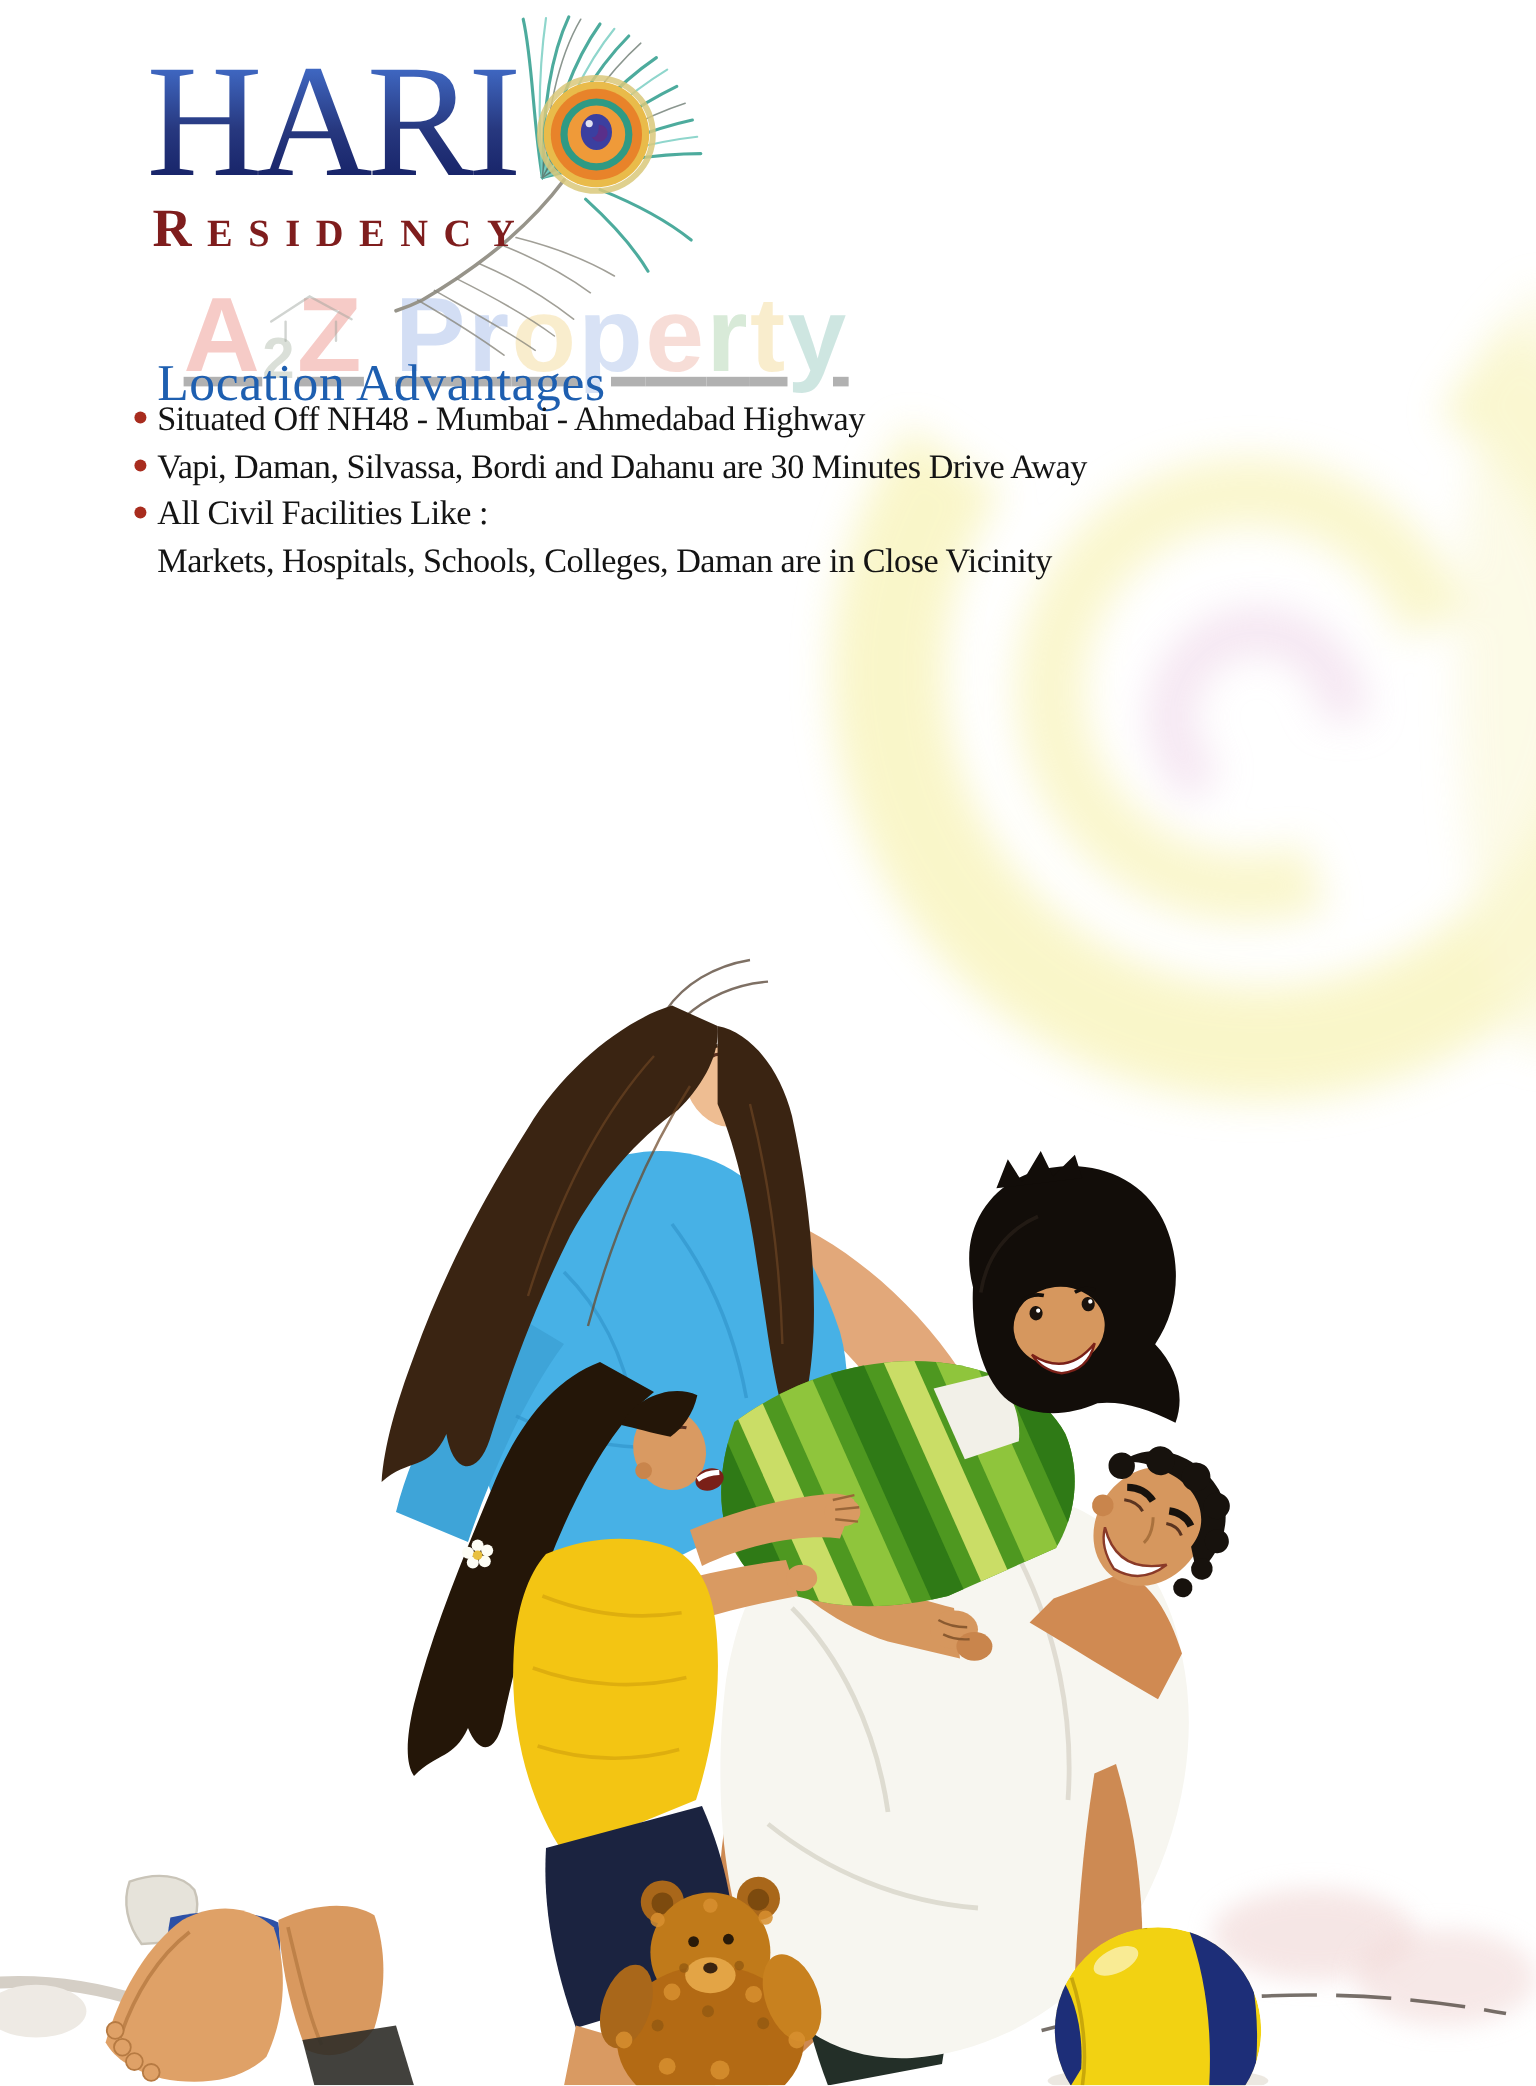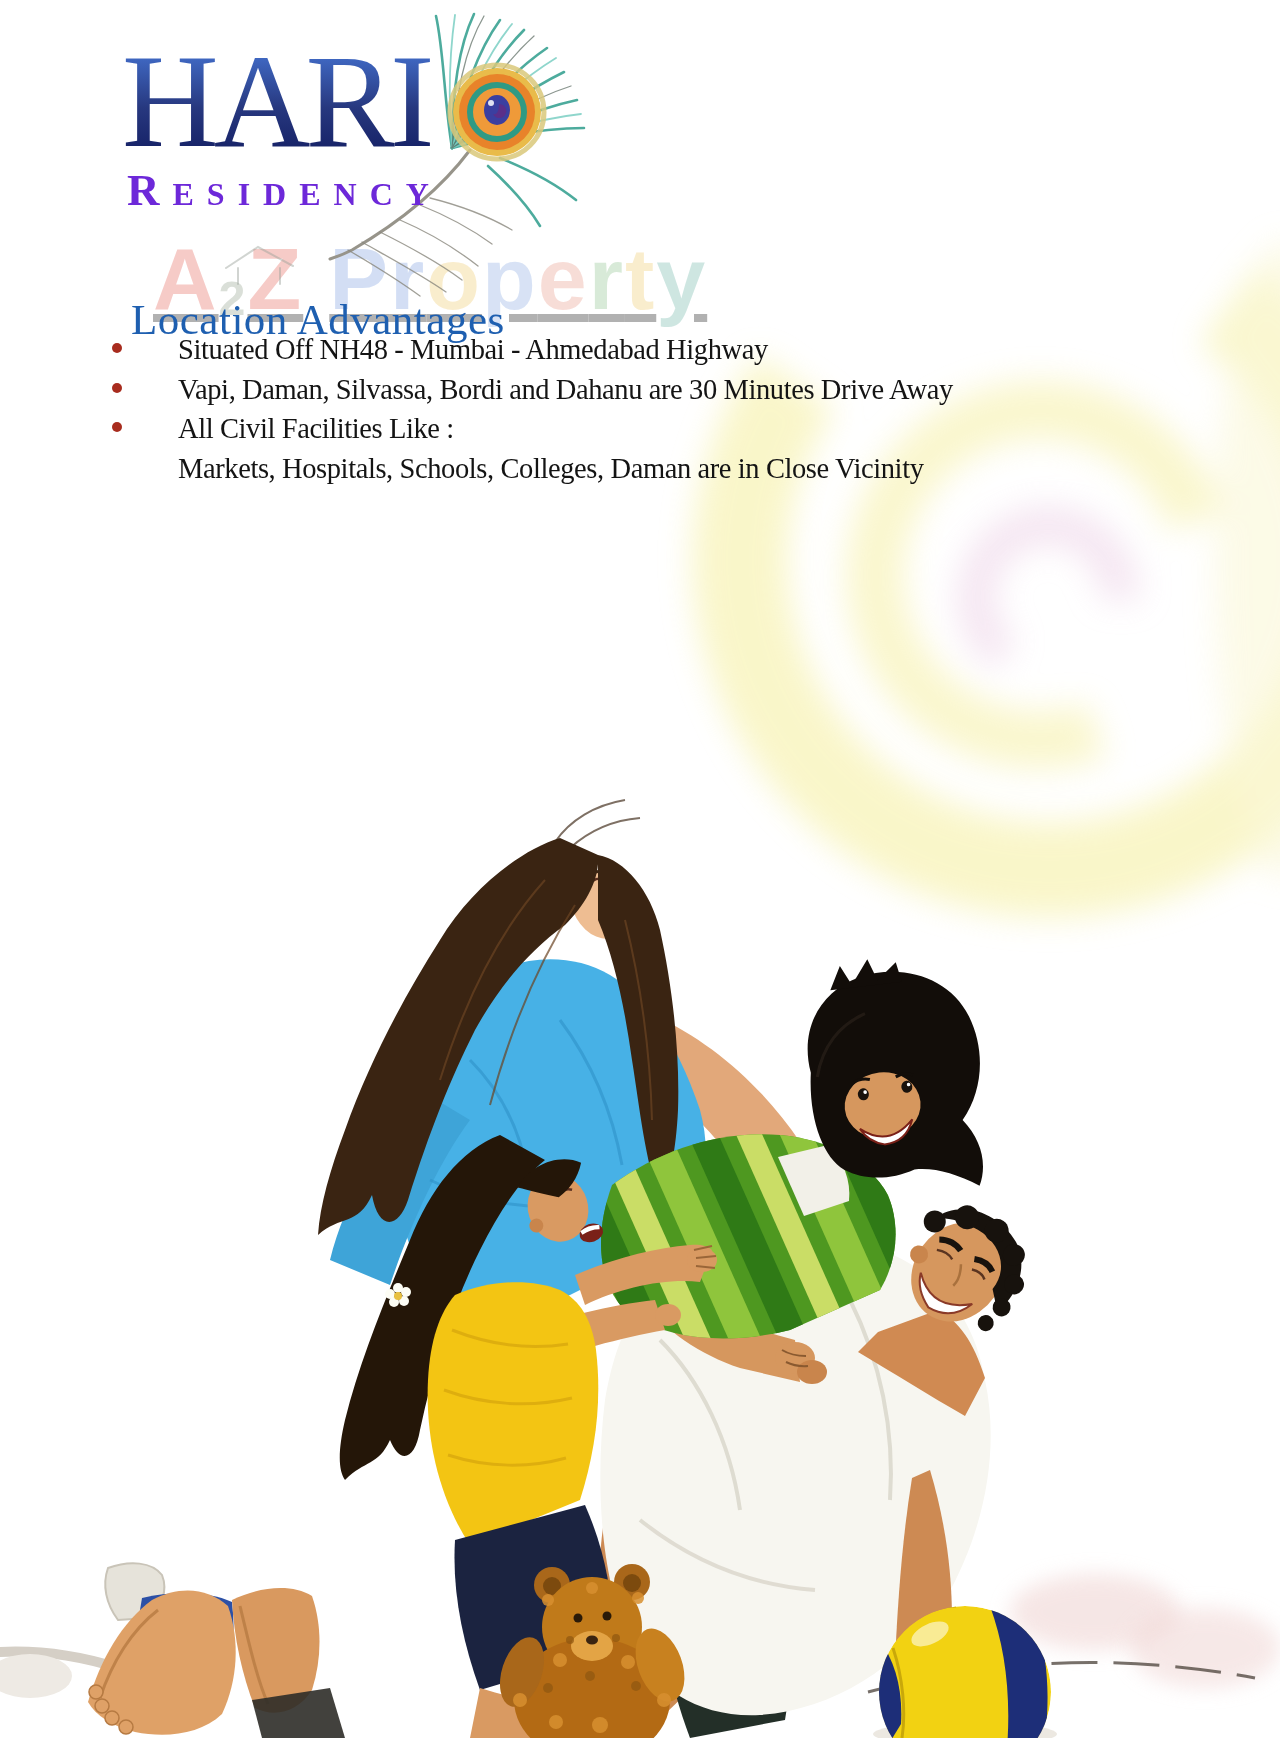--- a/index.html
+++ b/index.html
@@ -11,34 +11,34 @@
 
   
   .header-art{position:absolute;left:0;top:0;width:700px;height:330px;z-index:3;pointer-events:none;}
   .brand{position:absolute;left:122px;top:34px;z-index:4;
          font-family:"Liberation Serif", serif;font-size:134px;line-height:1;letter-spacing:-5px;
          font-weight:normal;
          background:linear-gradient(180deg,#4a7de0 0%,#27387f 55%,#101a5e 100%);
          -webkit-background-clip:text;background-clip:text;color:transparent;text-align:center;}
   .brand-sub{position:absolute;left:127px;top:164px;z-index:4;
          font-family:"Liberation Serif", serif;font-variant:small-caps;font-weight:bold;
-         font-size:45px;letter-spacing:13px;color:#6d28d9;text-align:center;}
+         font-size:45px;letter-spacing:13px;color:#7f1d1d;text-align:center;}
 
   
   .wm-a2z{position:absolute;left:153px;top:228px;z-index:2;opacity:.30;
           font-family:"Liberation Sans", sans-serif;font-weight:bold;font-size:88px;
           letter-spacing:2px;white-space:nowrap;}
   .wm-a2z .word{display:inline-block;margin-right:26px;text-decoration:underline;}
   .wm-a2z .sub{font-size:.55em;vertical-align:-6px;}
 
   
   .loc-heading{position:absolute;left:131px;top:295px;z-index:4;
           font-size:43px;color:#1e5fb0;letter-spacing:.5px;}
   .loc-list{position:absolute;left:112px;top:330px;width:980px;z-index:4;}
-  .loc-row{display:flex;align-items:flex-start;height:39.5px;gap:47px;}
+  .loc-row{display:flex;align-items:flex-start;height:39.5px;}
   .loc-dot{flex:0 0 auto;width:10px;height:10px;border-radius:50%;background:#a82c1e;
            margin:13px 9px 0 0;}
   .loc-row.nodot .loc-dot{visibility:hidden;}
   .loc-text{font-size:28.5px;letter-spacing:-0.4px;color:#141414;white-space:pre-wrap;line-height:39.5px;}
 
   
   .photo{position:absolute;left:0;top:780px;width:1280px;height:958px;z-index:5;}
   .photo-wm{position:absolute;left:295px;top:1583px;z-index:6;
             font-family:"Liberation Sans", sans-serif;font-size:54px;letter-spacing:2px;
             color:rgba(255,255,255,0.62);text-shadow:0 0 3px rgba(110,110,110,0.45);

